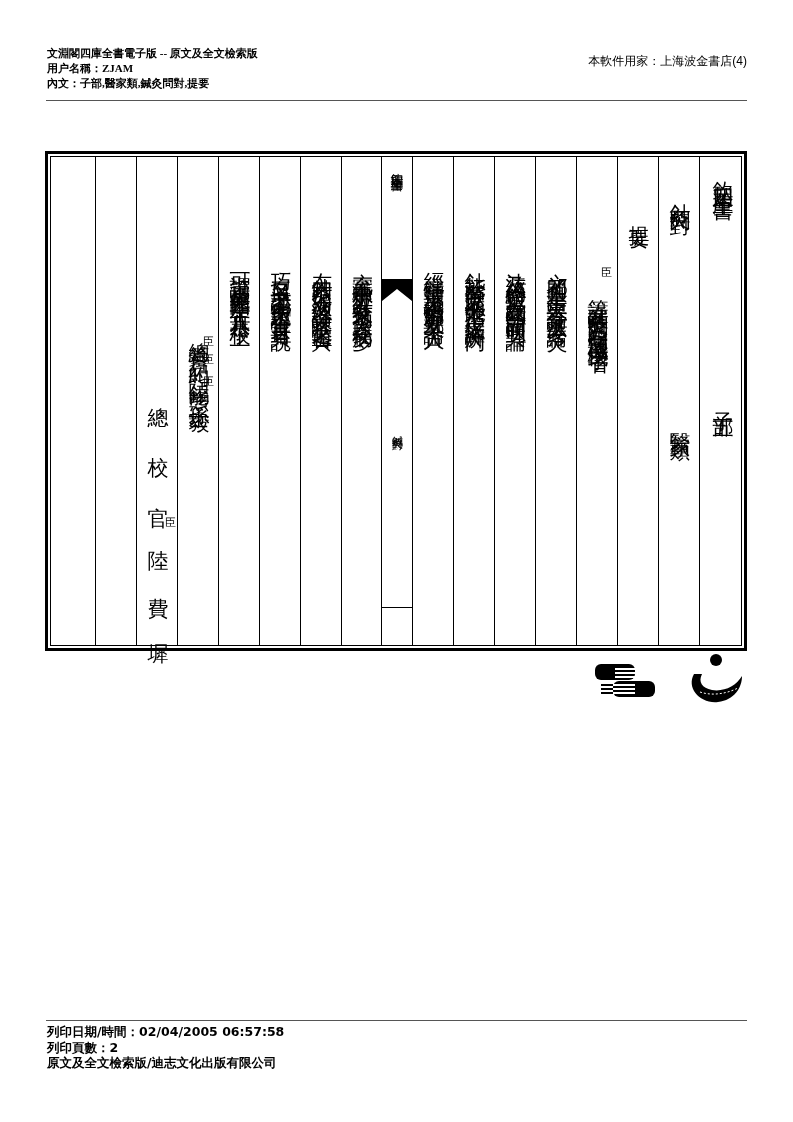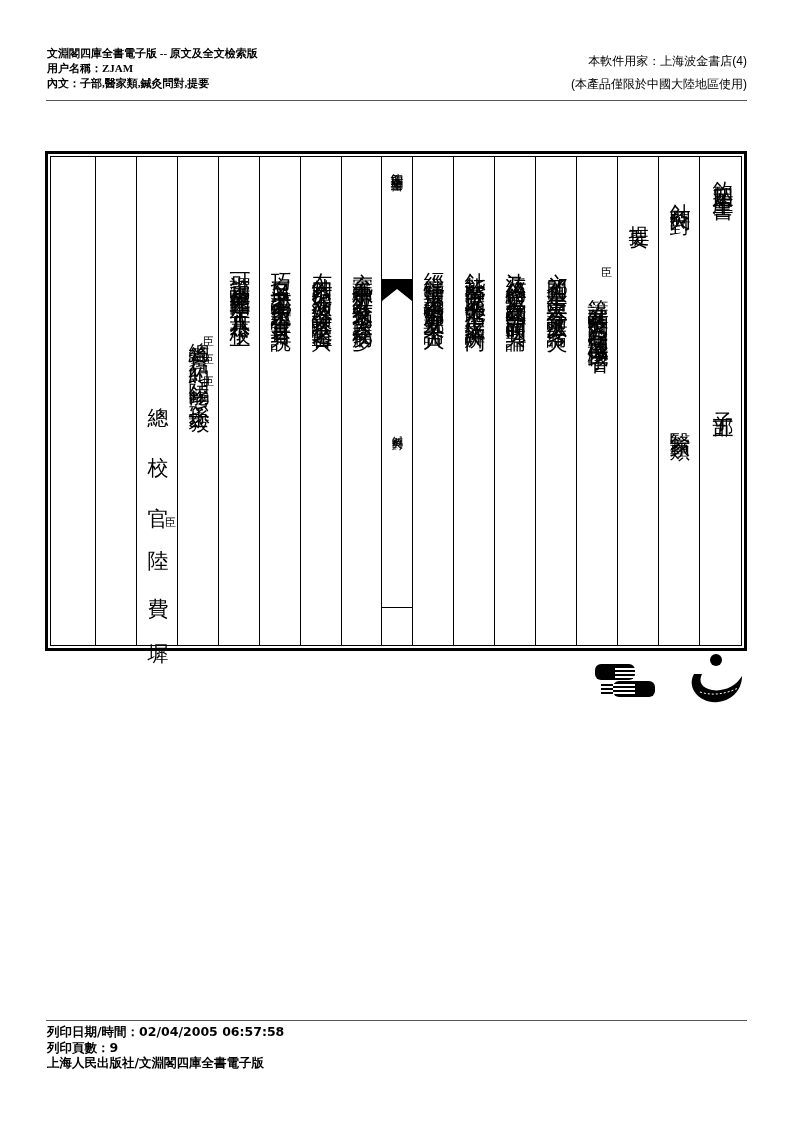--- a/index.html
+++ b/index.html
@@ -38,21 +38,20 @@
 </head>
 <body>
 
 <div class="hdr-left">
   <div>文淵閣四庫全書電子版 -- 原文及全文檢索版</div>
   <div>用户名稱：ZJAM</div>
   <div>內文：子部,醫家類,鍼灸問對,提要</div>
 </div>
 <div class="hdr-right">
   <div class="r1">本軟件用家：上海波金書店(4)</div>
-  <div>(本產品僅限於中國大陸地區使用)</div>
 </div>
 <div class="rule-top"></div>
 
 <div class="frame">
   <div class="frame-inner">
 
     <div class="vline" style="left:44px"></div>
     <div class="vline" style="left:85px"></div>
     <div class="vline" style="left:126px"></div>
     <div class="vline" style="left:167px"></div>
@@ -162,15 +161,15 @@
 <svg class="logo" style="left:684px; top:652px" width="62" height="56" viewBox="0 0 62 56">
   <circle cx="32" cy="8" r="6" fill="#000"></circle>
   <path d="M10,22 C2,36 16,52 34,50 C50,48 58,36 58,24 C52,34 40,40 28,38 C18,36 14,30 18,22 Z" fill="#000"></path>
   <path d="M18,30 C28,32 40,30 50,26" stroke="#fff" stroke-width="1.5" fill="none"></path>
   <path d="M16,40 C28,44 42,42 54,36" stroke="#fff" stroke-width="1" fill="none" stroke-dasharray="2,2"></path>
 </svg>
 
 <div class="rule-bot"></div>
 <div class="ftr">
   <div>列印日期/時間：02/04/2005 06:57:58</div>
-  <div>列印頁數：9</div>
-  <div>上海人民出版社/文淵閣四庫全書電子版</div>
+  <div>列印頁數：2</div>
+  <div>原文及全文檢索版/迪志文化出版有限公司</div>
 </div>
 
 </body></html>

